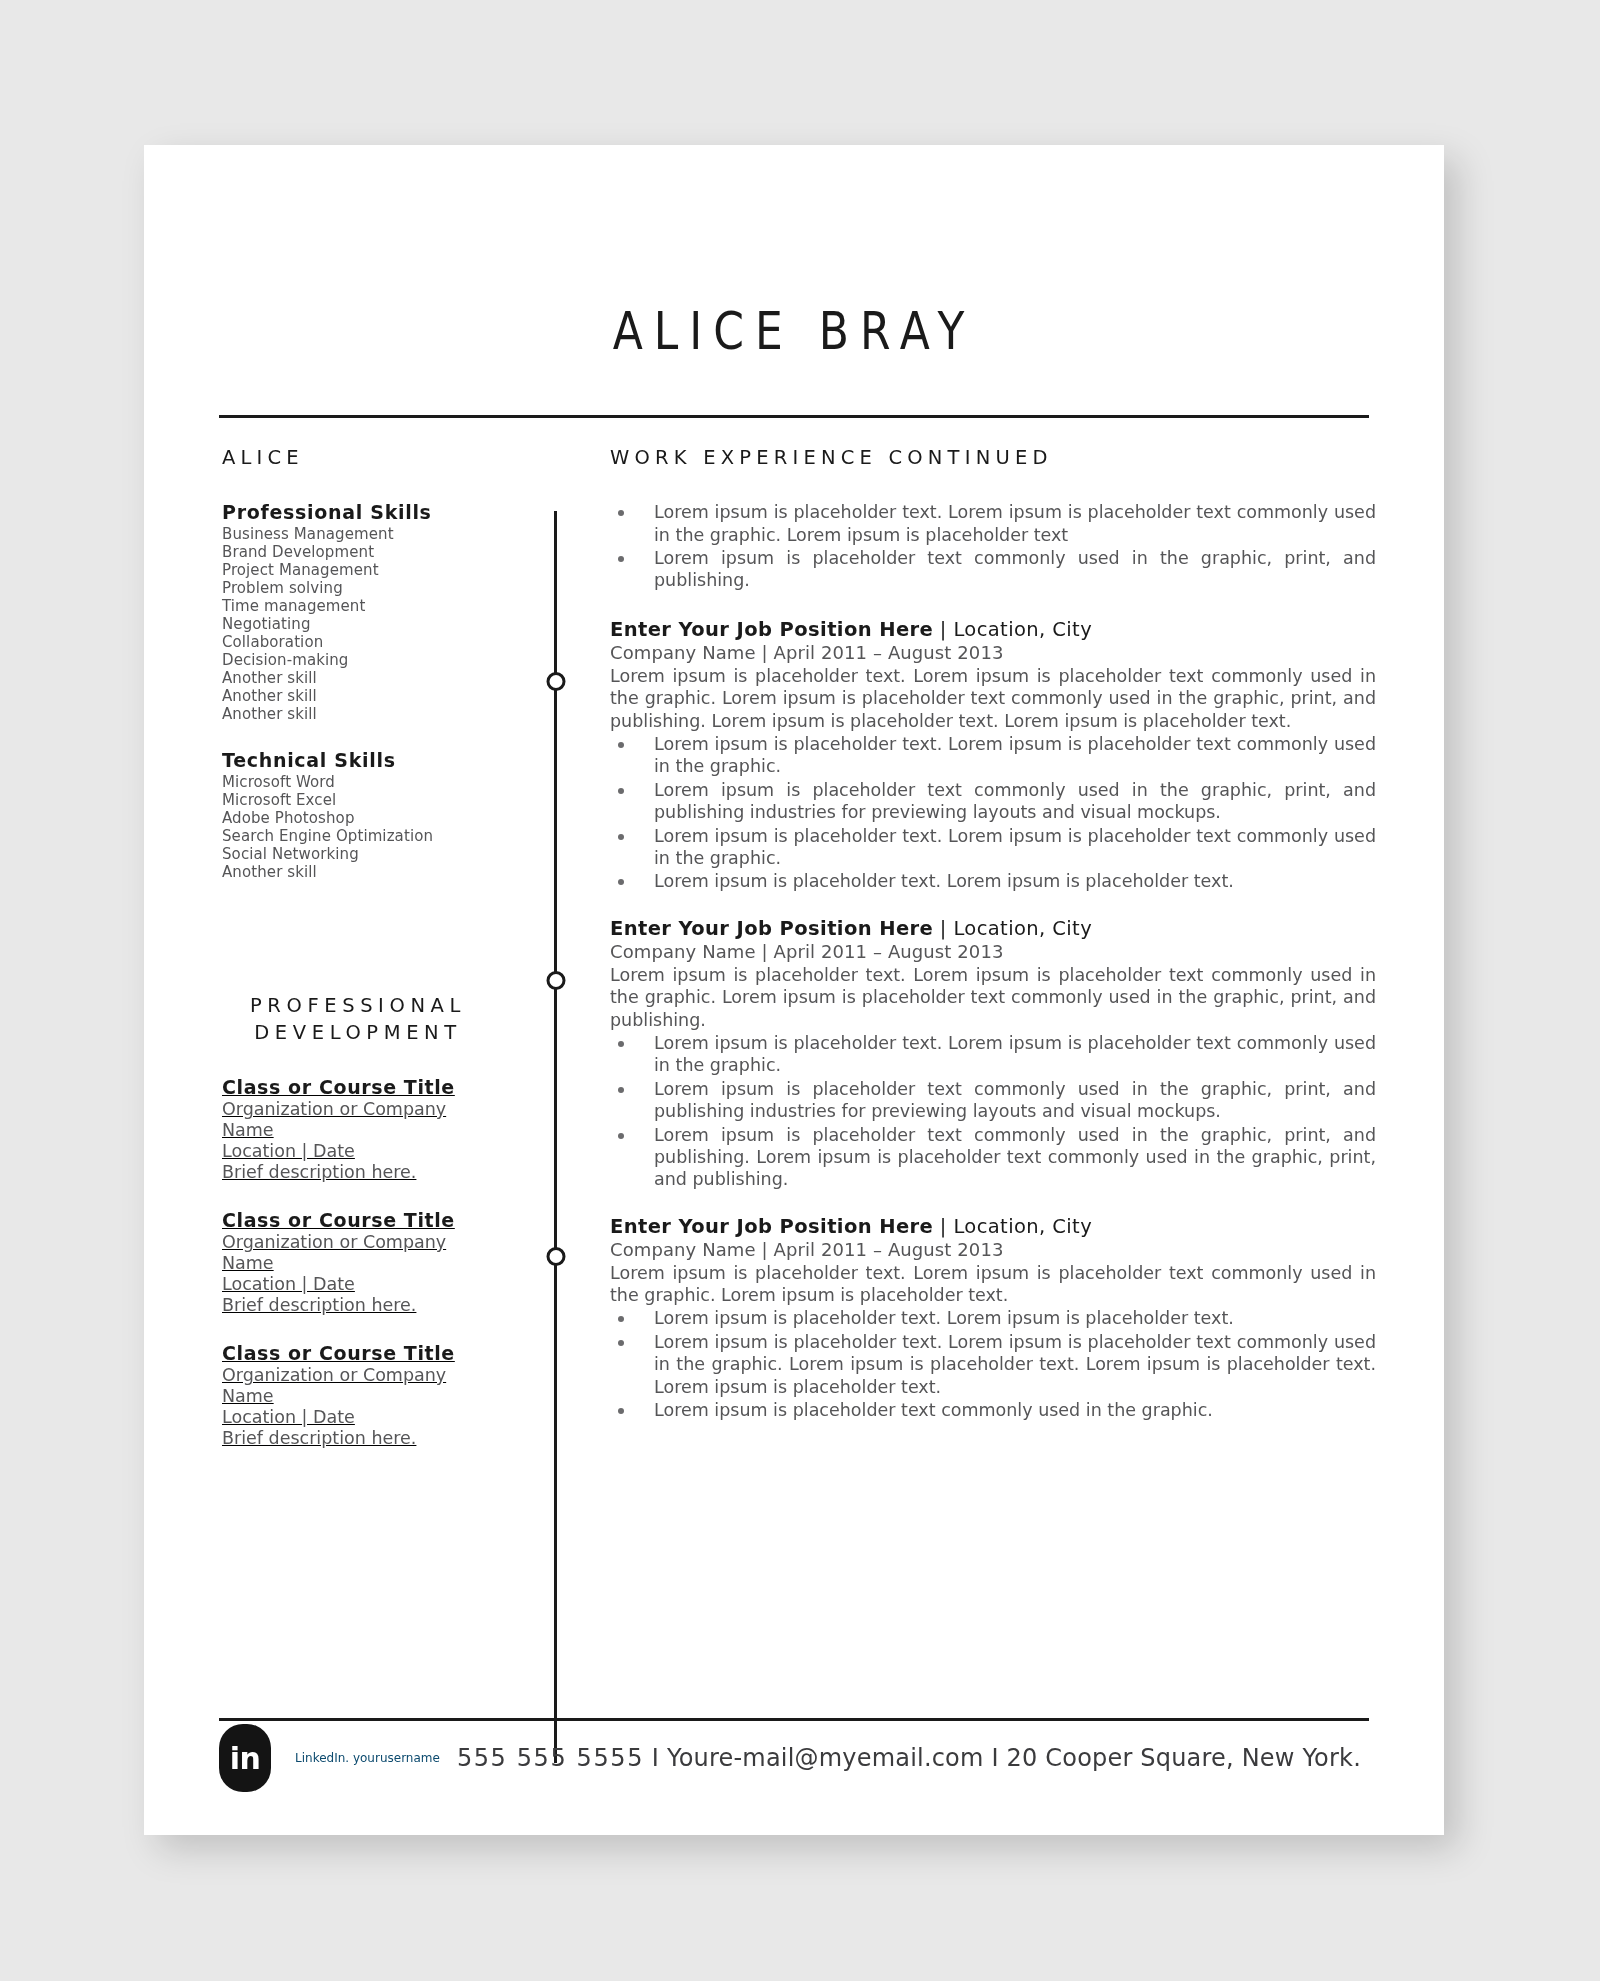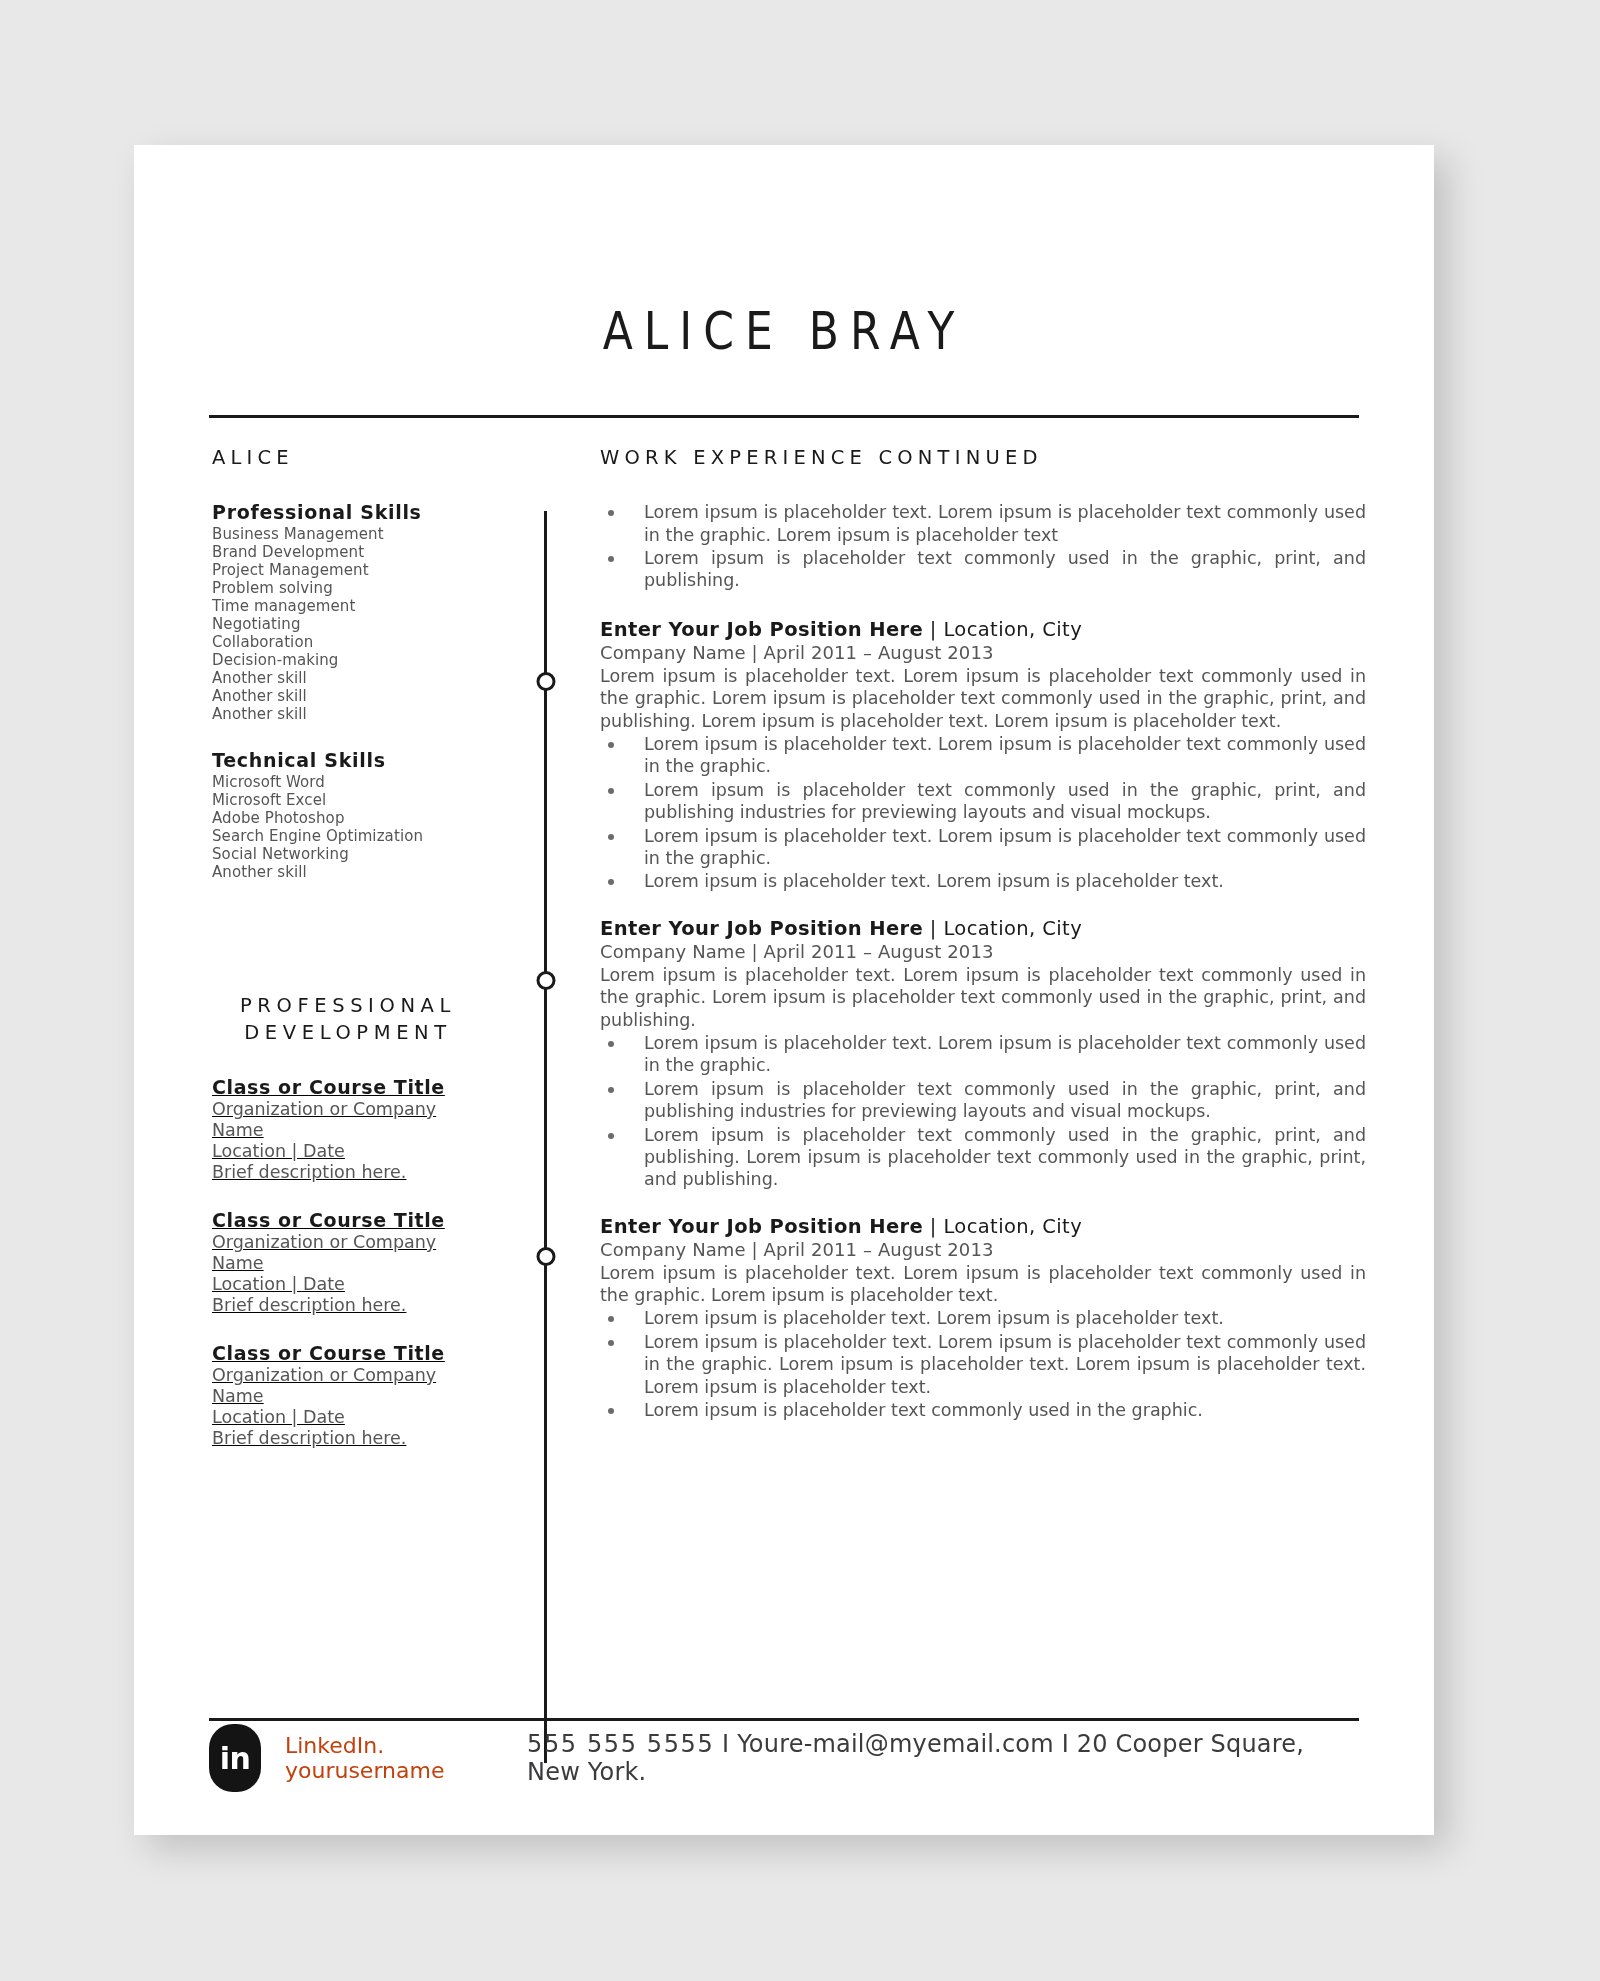--- a/index.html
+++ b/index.html
@@ -8,21 +8,21 @@
     width: 1600px;
     height: 1981px;
     background: #e8e8e8;
     font-family: "DejaVu Sans", sans-serif;
     position: relative;
     overflow: hidden;
   }
 
   .page {
     position: absolute;
-    left: 134px;
+    left: 144px;
     top: 145px;
     width: 1300px;
     height: 1690px;
     background: #ffffff;
     box-shadow: 14px 14px 34px rgba(0,0,0,0.17);
   }
 
   
   .name-title {
     text-align: center;
@@ -227,22 +227,22 @@
     font-size: 30px;
     font-weight: 700;
     letter-spacing: -0.5px;
     flex: 0 0 52px;
     font-family: "DejaVu Sans", sans-serif;
     border-radius: 24px;
   }
 
   .li-handle {
     margin-left: 24px;
-    font-size: 22px;
-    color: #c2410c;
+    font-size: 12px;
+    color: #0c4a6e;
   }
 
   .contact {
     margin-left: auto;
     margin-right: 8px;
     font-size: 24px;
     color: #3b3b3d;
     letter-spacing: 0.2px;
   }
   .contact .phone { letter-spacing: 1.6px; }

